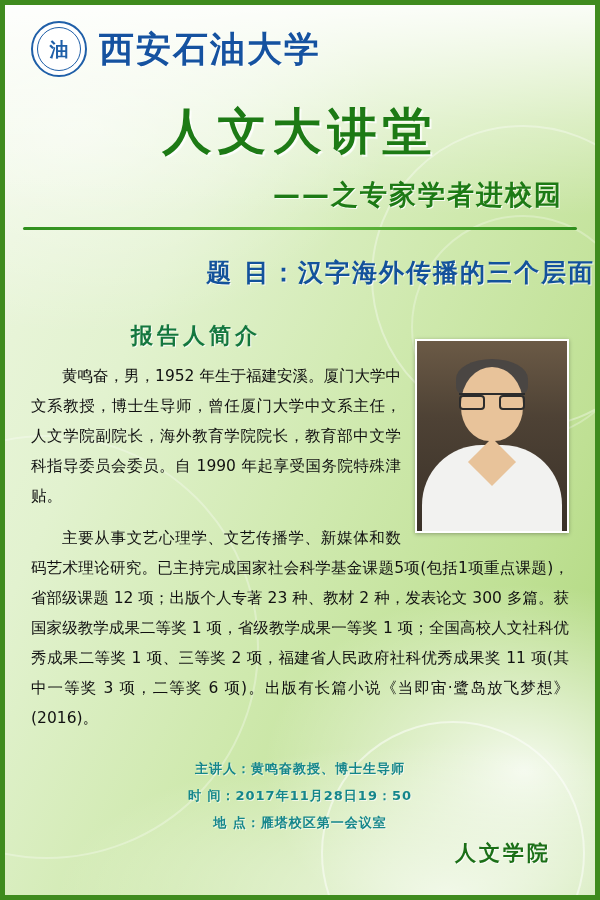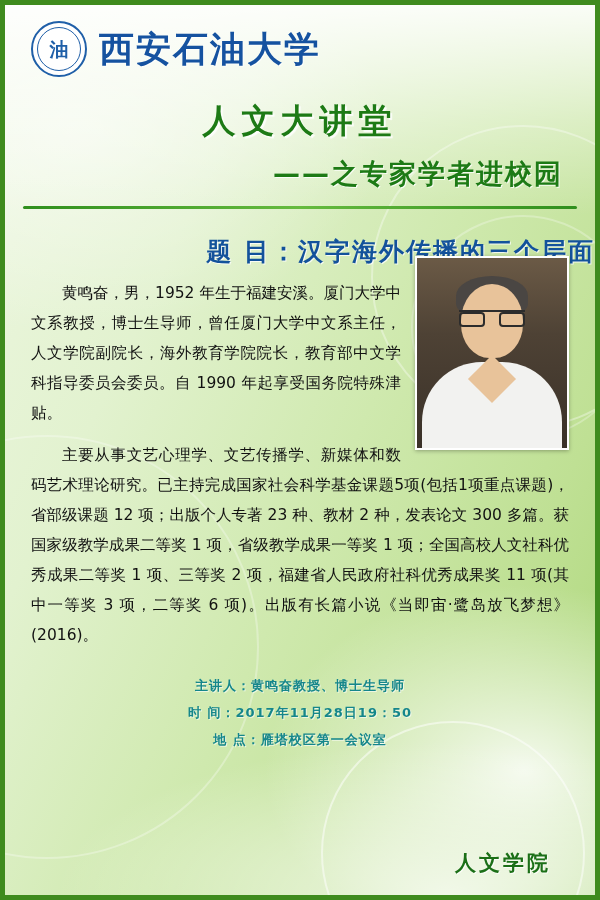--- a/index.html
+++ b/index.html
@@ -96,21 +96,21 @@
     font-family: "DejaVu Sans", "Liberation Sans", sans-serif;
     text-shadow: 1px 1px 0 rgba(255,255,255,0.7);
     white-space: nowrap;
   }
 
   
   .title-main {
     position: relative;
     z-index: 3;
     text-align: center;
-    font-size: 33px;
+    font-size: 49px;
     font-weight: bold;
     color: #1d7a15;
     letter-spacing: 6px;
     margin-top: 18px;
     text-shadow: 2px 2px 1px rgba(255,255,255,0.85);
     font-family: "DejaVu Sans", "Liberation Sans", sans-serif;
   }
   .title-sub {
     position: relative;
     z-index: 3;
@@ -256,21 +256,21 @@
     color: #15868b;
     font-size: 13px;
     line-height: 27px;
     letter-spacing: 1px;
     font-weight: bold;
     text-shadow: 1px 1px 0 rgba(255,255,255,0.6);
   }
   .org {
     position: absolute;
     right: 44px;
-    bottom: 18px;
+    bottom: 28px;
     z-index: 3;
     font-size: 21px;
     font-weight: bold;
     color: #1b6f17;
     letter-spacing: 3px;
     text-shadow: 1px 1px 0 rgba(255,255,255,0.75);
   }
   .clearfix::after { content: ""; display: block; clear: both; }
 </style>
 </head>
@@ -292,20 +292,21 @@
     <div class="logo-text">西安石油大学</div>
   </div>
 
   <div class="title-main">人文大讲堂</div>
   <div class="title-sub">——之专家学者进校园</div>
 
   <div class="rule"></div>
 
   <div class="topic">题  目：汉字海外传播的三个层面</div>
 
+  <div class="speaker-head">报告人简介</div>
 
   <div class="bio-wrap clearfix">
     <div class="photo">
       <div class="hair"></div>
       <div class="face"></div>
       <div class="glasses"></div>
       <div class="shirt"></div>
       <div class="collar"></div>
     </div>
     <p class="bio-para">黄鸣奋，男，1952 年生于福建安溪。厦门大学中文系教授，博士生导师，曾任厦门大学中文系主任，人文学院副院长，海外教育学院院长，教育部中文学科指导委员会委员。自 1990 年起享受国务院特殊津贴。</p>

